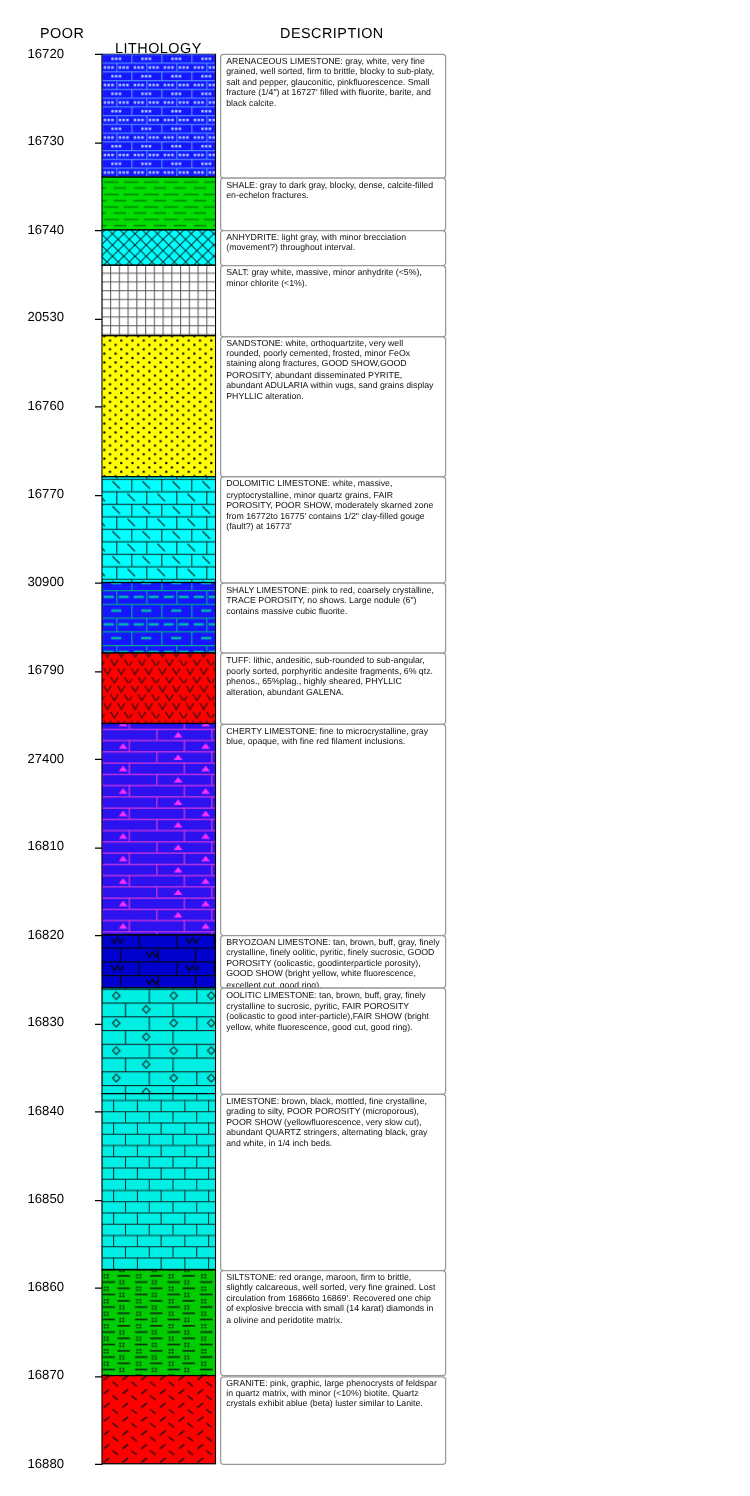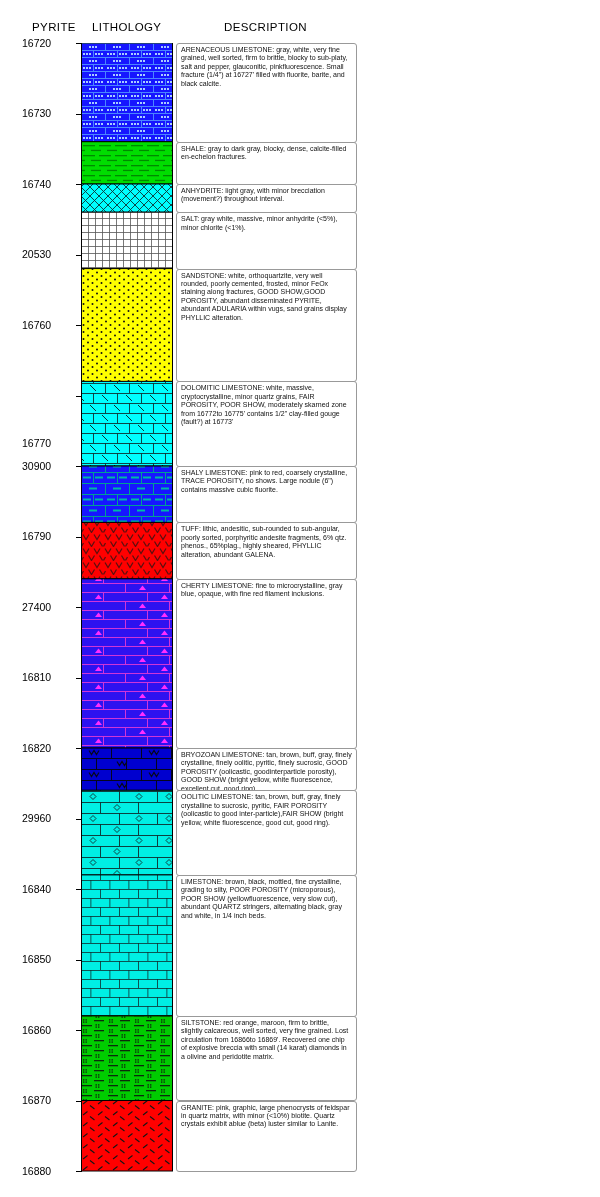--- a/index.html
+++ b/index.html
@@ -5,68 +5,68 @@
   html,body{margin:0;padding:0;}
   body{
     width:600px;height:1197px;background:#ffffff;position:relative;
     font-family:"Liberation Sans", sans-serif;color:#000;overflow:hidden;
   }
   .hdr{
     position:absolute;top:21px;font-size:11.5px;letter-spacing:.4px;color:#000;
     white-space:nowrap;
   }
   #hdr-depth{left:32px;}
-  #hdr-lith{left:92px;}
+  #hdr-lith{left:92px;margin-top:12px;}
   #hdr-desc{left:224px;}
   #depth-axis{position:absolute;left:0;top:0;width:82px;height:1197px;}
   .tick-label{
     position:absolute;left:22px;width:52px;text-align:left;
     font-size:10.5px;color:#000;line-height:11px;
   }
   .tick-mark{position:absolute;left:76px;width:6px;height:1px;background:#000;}
   #lith-wrap{position:absolute;left:81px;top:43px;}
   #desc-col{position:absolute;left:176px;top:0;width:181px;}
   .desc-box{
     position:absolute;left:0;width:181px;box-sizing:border-box;
     background:#ffffff;border:1px solid #999;border-radius:3px;
     padding:2px 4px 1px 4px;font-size:7px;line-height:8.4px;color:#111;
     overflow:hidden;
   }
 </style>
 </head>
 <body>
 
-<div class="hdr" id="hdr-depth">PYRITE</div>
+<div class="hdr" id="hdr-depth">POOR</div>
 <div class="hdr" id="hdr-lith">LITHOLOGY</div>
 <div class="hdr" id="hdr-desc">DESCRIPTION</div>
 
 <div id="depth-axis">
     <div class="tick-label" style="top: 37.5px;">16720</div>
     <div class="tick-mark" style="top: 43px;"></div>
     <div class="tick-label" style="top: 108px;">16730</div>
     <div class="tick-mark" style="top: 113.5px;"></div>
     <div class="tick-label" style="top: 178.5px;">16740</div>
     <div class="tick-mark" style="top: 184px;"></div>
     <div class="tick-label" style="top: 249px;">20530</div>
     <div class="tick-mark" style="top: 254.5px;"></div>
     <div class="tick-label" style="top: 319.5px;">16760</div>
     <div class="tick-mark" style="top: 325px;"></div>
-    <div class="tick-label" style="top: 390px; margin-top: 48px;">16770</div>
+    <div class="tick-label" style="top: 390px;">16770</div>
     <div class="tick-mark" style="top: 395.5px;"></div>
     <div class="tick-label" style="top: 460.5px;">30900</div>
     <div class="tick-mark" style="top: 466px;"></div>
     <div class="tick-label" style="top: 531px;">16790</div>
     <div class="tick-mark" style="top: 536.5px;"></div>
     <div class="tick-label" style="top: 601.5px;">27400</div>
     <div class="tick-mark" style="top: 607px;"></div>
     <div class="tick-label" style="top: 672px;">16810</div>
     <div class="tick-mark" style="top: 677.5px;"></div>
     <div class="tick-label" style="top: 742.5px;">16820</div>
     <div class="tick-mark" style="top: 748px;"></div>
-    <div class="tick-label" style="top: 813px;">29960</div>
+    <div class="tick-label" style="top: 813px;">16830</div>
     <div class="tick-mark" style="top: 818.5px;"></div>
     <div class="tick-label" style="top: 883.5px;">16840</div>
     <div class="tick-mark" style="top: 889px;"></div>
     <div class="tick-label" style="top: 954px;">16850</div>
     <div class="tick-mark" style="top: 959.5px;"></div>
     <div class="tick-label" style="top: 1024.5px;">16860</div>
     <div class="tick-mark" style="top: 1030px;"></div>
     <div class="tick-label" style="top: 1095px;">16870</div>
     <div class="tick-mark" style="top: 1100.5px;"></div>
     <div class="tick-label" style="top: 1165.5px;">16880</div>

